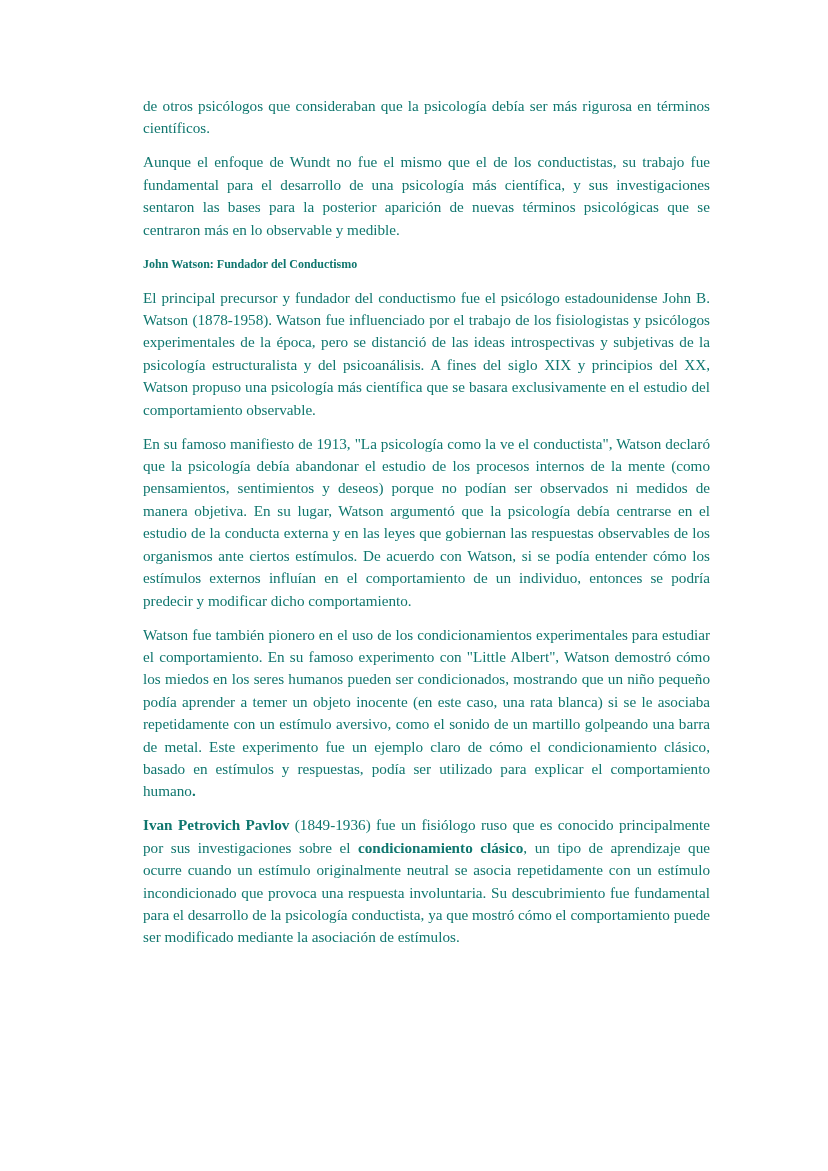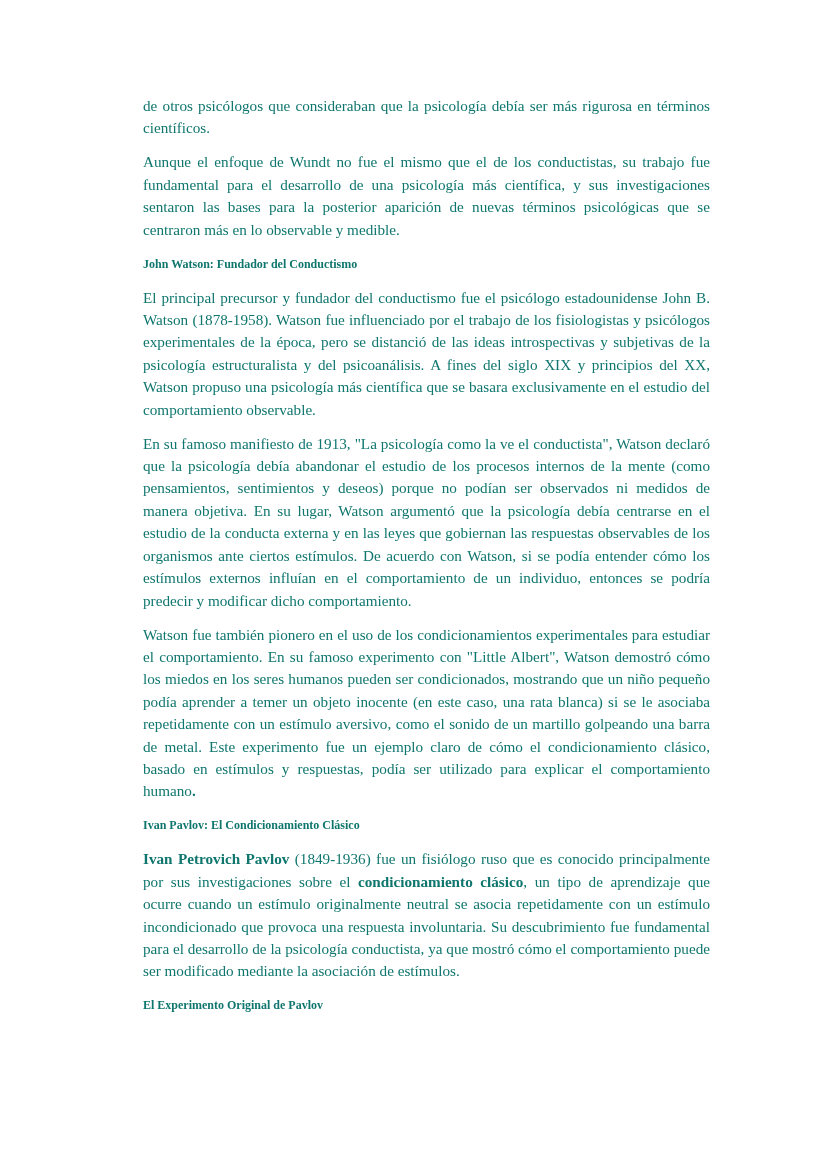--- a/index.html
+++ b/index.html
@@ -49,21 +49,19 @@
   <h2 class="heading">John Watson: Fundador del Conductismo</h2>
 
   <p class="para">El principal precursor y fundador del conductismo fue el psicólogo estadounidense John B. Watson (1878-1958). Watson fue influenciado por el trabajo de los fisiologistas y psicólogos experimentales de la época, pero se distanció de las ideas introspectivas y subjetivas de la psicología estructuralista y del psicoanálisis. A fines del siglo XIX y principios del XX, Watson propuso una psicología más científica que se basara exclusivamente en el estudio del comportamiento observable.</p>
 
   <p class="para">En su famoso manifiesto de 1913, "La psicología como la ve el conductista", Watson declaró que la psicología debía abandonar el estudio de los procesos internos de la mente (como pensamientos, sentimientos y deseos) porque no podían ser observados ni medidos de manera objetiva. En su lugar, Watson argumentó que la psicología debía centrarse en el estudio de la conducta externa y en las leyes que gobiernan las respuestas observables de los organismos ante ciertos estímulos. De acuerdo con Watson, si se podía entender cómo los estímulos externos influían en el comportamiento de un individuo, entonces se podría predecir y modificar dicho comportamiento.</p>
 
   <p class="para">
     <span>Watson fue también pionero en el uso de los condicionamientos experimentales para estudiar el comportamiento. En su famoso experimento con "Little Albert", Watson demostró cómo los miedos en los seres humanos pueden ser condicionados, mostrando que un niño pequeño podía aprender a temer un objeto inocente (en este caso, una rata blanca) si se le asociaba repetidamente con un estímulo aversivo, como el sonido de un martillo golpeando una barra de metal. Este experimento fue un ejemplo claro de cómo el condicionamiento clásico, basado en estímulos y respuestas, podía ser utilizado para explicar el comportamiento humano</span><span class="bold">.</span>
   </p>
 
-  <h2 class="heading">Ivan Pavlov: El Condicionamiento Clásico</h2>
 
   <p class="para">
     <span class="bold">Ivan Petrovich Pavlov</span><span> (1849-1936) fue un fisiólogo ruso que es conocido principalmente por sus investigaciones sobre el </span><span class="bold">condicionamiento clásico</span><span>, un tipo de aprendizaje que ocurre cuando un estímulo originalmente neutral se asocia repetidamente con un estímulo incondicionado que provoca una respuesta involuntaria. Su descubrimiento fue fundamental para el desarrollo de la psicología conductista, ya que mostró cómo el comportamiento puede ser modificado mediante la asociación de estímulos.</span>
   </p>
 
-  <h2 class="heading">El Experimento Original de Pavlov</h2>
 
 </div>
 
 </body></html>

